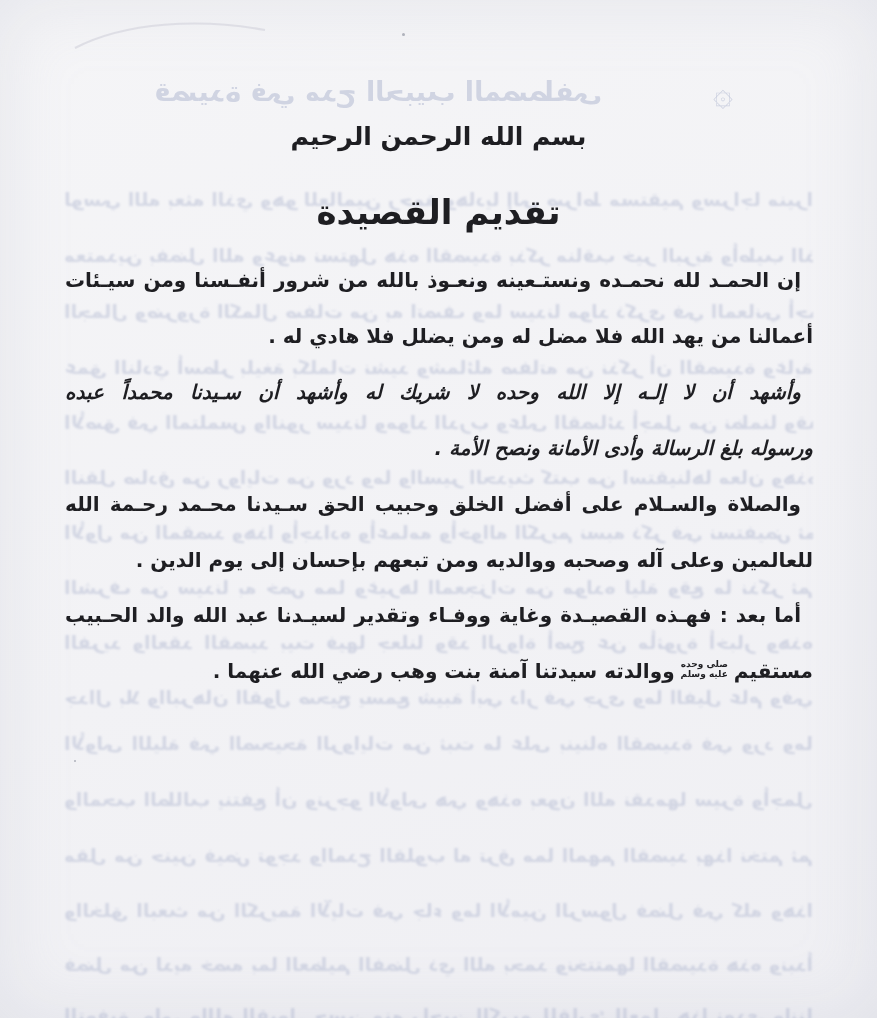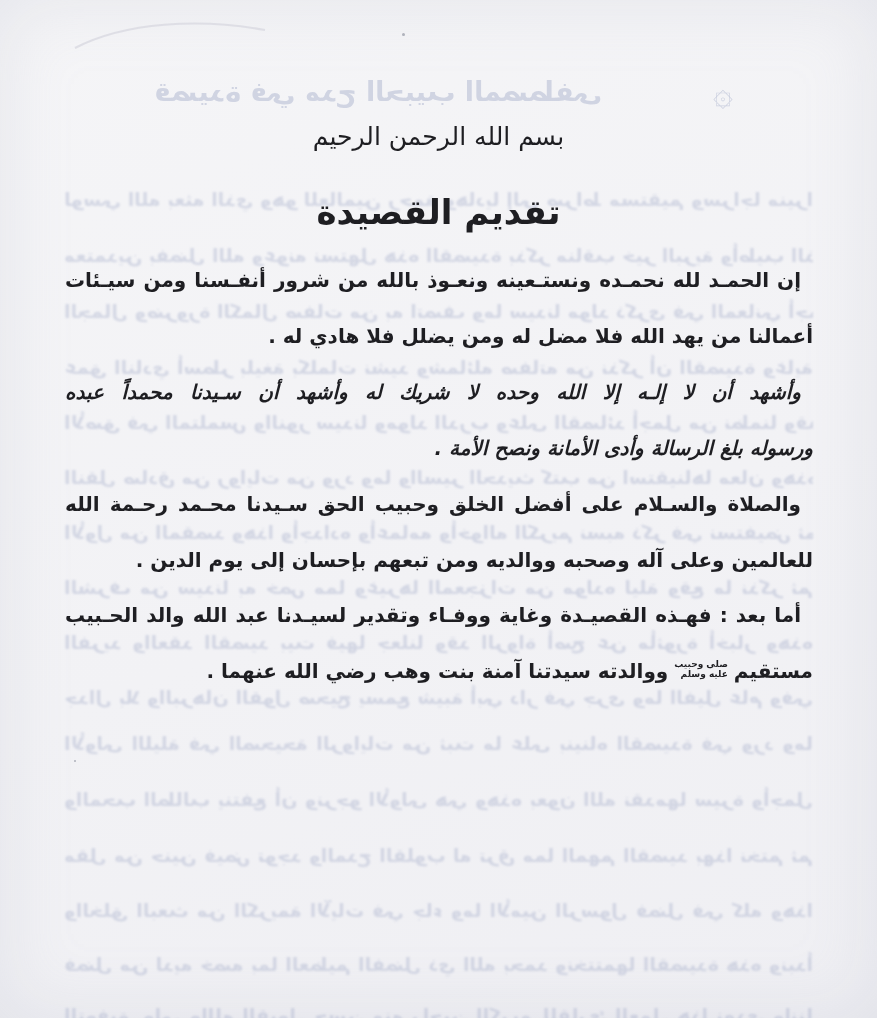--- a/index.html
+++ b/index.html
@@ -14,21 +14,21 @@
     background:linear-gradient(160deg,#f5f5f7 0%,#f2f2f5 55%,#efeff3 100%);
     overflow:hidden;
     box-shadow:inset 0 0 70px rgba(175,178,195,.22);
     direction:rtl;
   }
   
   .ink{color:#1e1e22;}
   .bismillah{
     position:absolute;top:122px;left:0;right:0;
     text-align:center;
-    font-size:25px;font-weight:normal;
+    font-size:25px;font-weight:bold;
     letter-spacing:0;
   }
   .heading{
     position:absolute;top:192px;left:0;right:0;
     text-align:center;
     font-size:34px;font-weight:bold;
   }
   .para{
     position:absolute;right:64px;left:53px;
     font-size:20px;font-weight:bold;
@@ -145,17 +145,17 @@
   </div>
 
   <div class="para p3 ink">
     <div class="line indent">والصلاة والسـلام على أفضل الخلق وحبيب الحق سـيدنا محـمد رحـمة الله</div>
     <div class="line line--end">للعالمين وعلى آله وصحبه ووالديه ومن تبعهم بإحسان إلى يوم الدين .</div>
   </div>
 
   <div class="para p4 ink">
     <div class="line indent">أما بعد : فهـذه القصيـدة وغاية ووفـاء وتقدير لسيـدنا عبد الله والد الحـبيب</div>
     <div class="line line--end">
-      <span>مستقيم</span><span class="salawat"><div>صلى وحبيب</div><div>عليه وسلم</div></span><span>ووالدته سيدتنا آمنة بنت وهب رضي الله عنهما .</span>
+      <span>مستقيم</span><span class="salawat"><div>صلى وحده</div><div>عليه وسلم</div></span><span>ووالدته سيدتنا آمنة بنت وهب رضي الله عنهما .</span>
     </div>
   </div>
 
 </div>
 
 </body></html>

